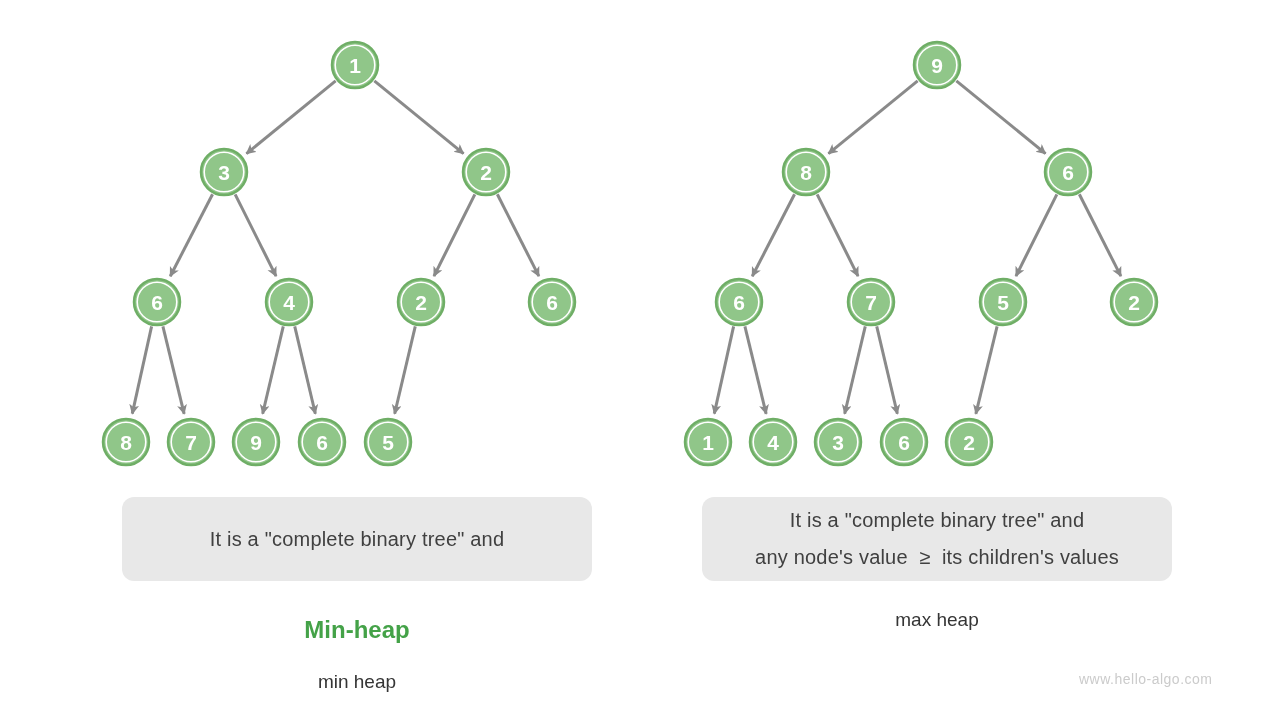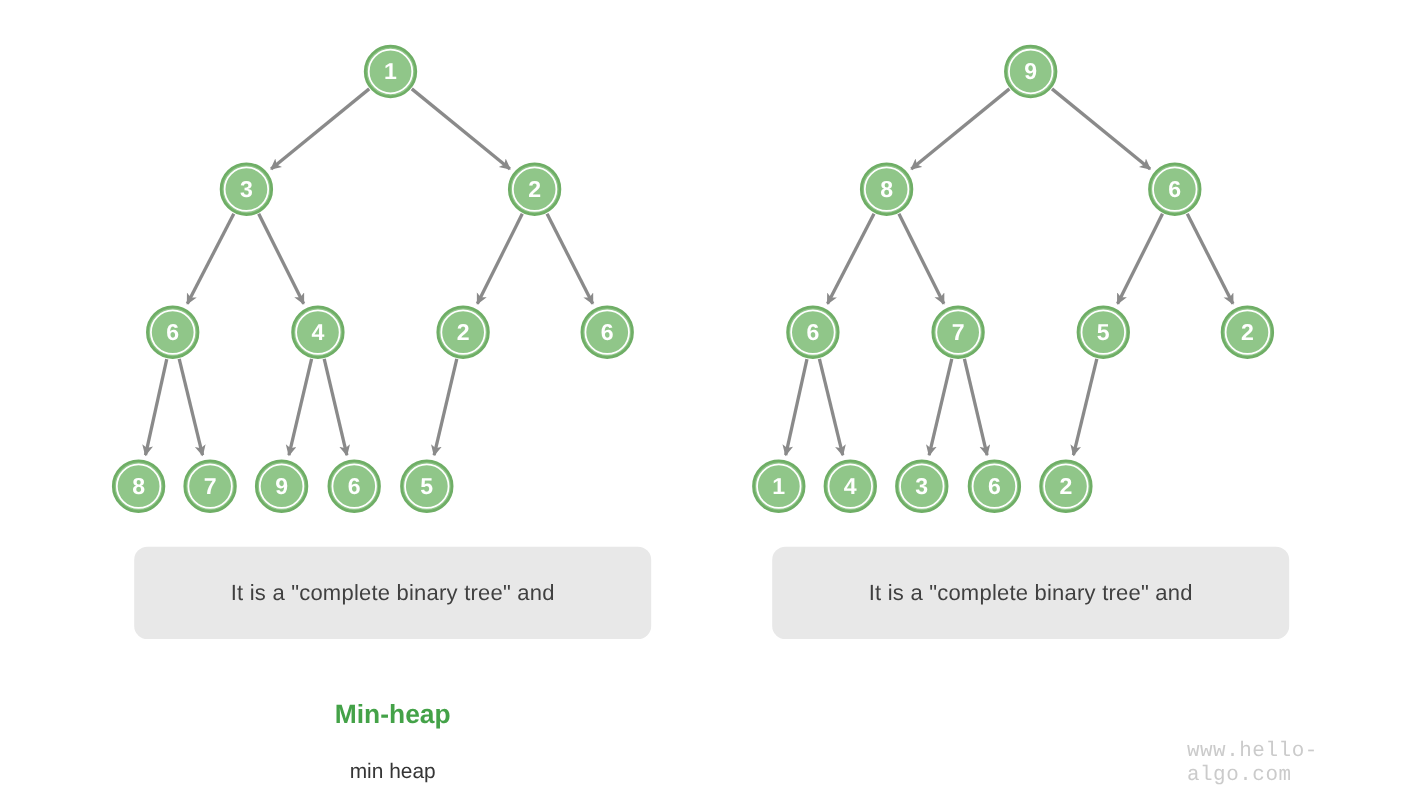--- a/index.html
+++ b/index.html
@@ -42,38 +42,38 @@
     align-items: center;
   }
   .caption-line {
     font-size: 20px;
     line-height: 37px;
     color: var(--box-text, #404040);
     white-space: pre-wrap;
     letter-spacing: 0.2px;
   }
   .heap-title {
-    margin: 56px 0 0 0;
+    margin: 36px 0 0 0;
     font-size: 24px;
     font-weight: bold;
     color: var(--title-green, #44a248);
     line-height: 26px;
   }
   .heap-subtitle {
     margin-top: 28px;
     font-size: 19px;
     color: var(--subtitle-text, #353535);
     white-space: pre-wrap;
   }
   .watermark {
     position: absolute;
     left: 1079px;
     top: 671px;
-    font-family: Liberation Mono, monospace;
-    font-size: 19px;
+    font-family: Liberation Sans, sans-serif;
+    font-size: 14px;
     color: var(--watermark, #cbcbcb);
     letter-spacing: 0.5px;
   }
 </style>
 </head>
 <body>
 
 <div class="canvas">
 
   <svg id="tree-svg" width="1280" height="500">
@@ -234,18 +234,20 @@
     <div class="caption-box">
       <div class="caption-line">It is a "complete binary tree" and</div>
     </div>
     <h2 class="heap-title">Min-heap</h2>
     <div class="heap-subtitle">min heap</div>
   </section>
 
   <section class="panel right">
     <div class="caption-box">
       <div class="caption-line">It is a "complete binary tree" and</div>
+      <div class="caption-line">any node's value  ≥  its children's values</div>
     </div>
+    <div class="heap-subtitle">max heap</div>
   </section>
 
   <div class="watermark">www.hello-algo.com</div>
 
 </div>
 
 </body></html>

